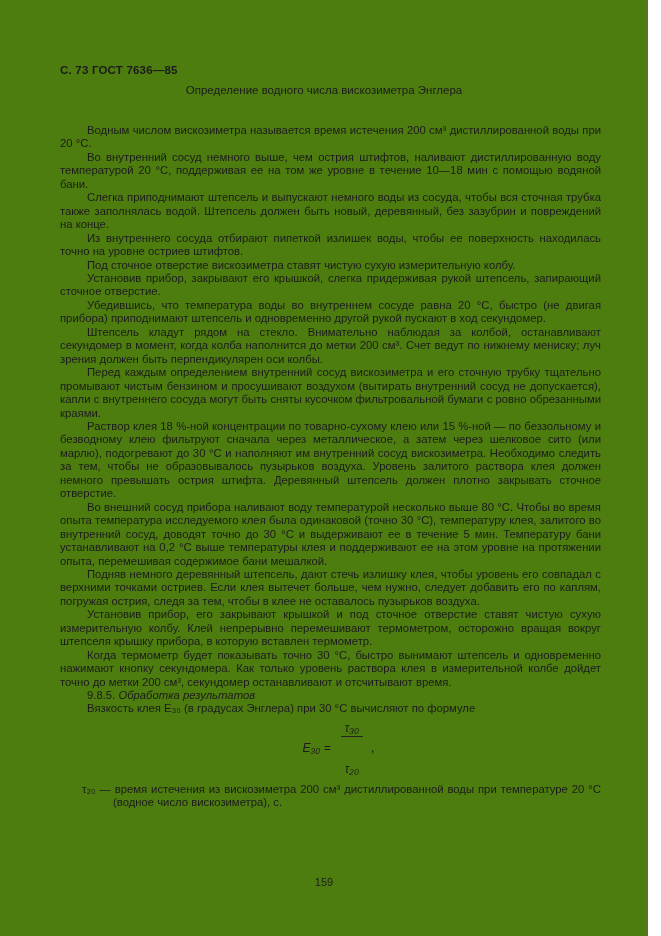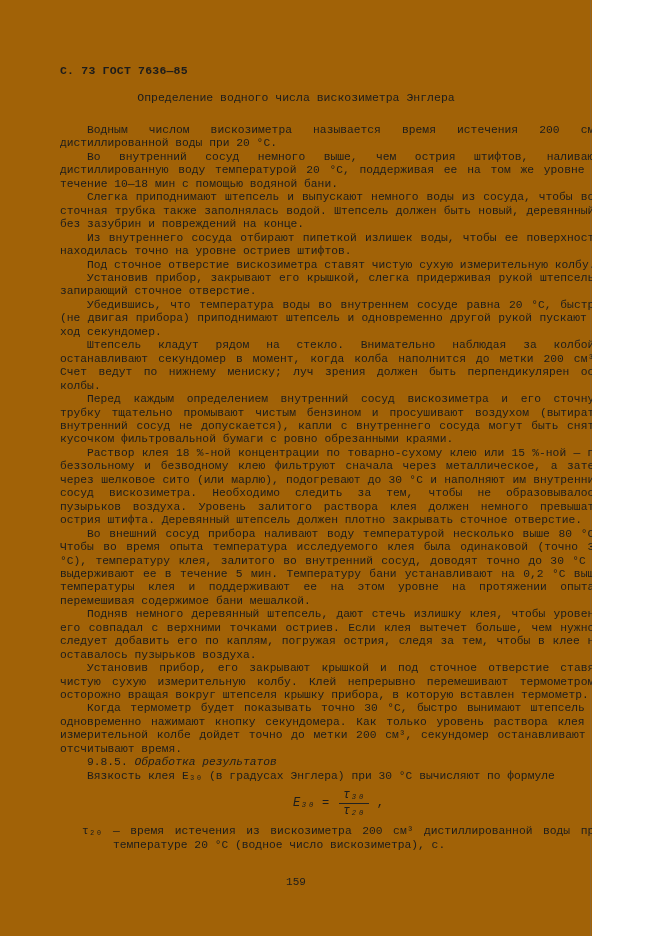--- a/index.html
+++ b/index.html
@@ -1,41 +1,41 @@
 <!DOCTYPE html>
 <html lang="ru"><head>
 <meta charset="utf-8">
 <style>
   * { margin: 0; padding: 0; box-sizing: border-box; }
   html, body { background: #ffffff; }
   .page {
     position: relative;
-    width: 592px;
+    width: 648px;
     height: 936px;
-    background: #a16207;
-    font-family: Liberation Mono, monospace;
+    background: #4d7c0f;
+    font-family: Liberation Sans, sans-serif;
     color: #1c1c1c;
     overflow: hidden;
   }
   .scan-edge {
     position: absolute;
     right: 1px; top: 0; bottom: 0;
     width: 1px;
     background: rgba(110,110,110,0.35);
   }
   .header {
     position: absolute;
     left: 60px; top: 64px;
     font-weight: bold;
     font-size: 11.5px;
     letter-spacing: 0.2px;
   }
   .doc-title {
     position: absolute;
-    left: 0; right: 0; top: 91px;
+    left: 0; right: 0; top: 84px;
     text-align: center;
     font-size: 11.5px;
   }
   .body-text {
     position: absolute;
     left: 60px;
     width: 541px;
     top: 124px;
     font-size: 11.3px;
     line-height: 13.45px;
@@ -55,20 +55,21 @@
     font-style: italic;
     font-size: 12px;
   }
   .f-lhs { margin-right: 6px; margin-left: 16px; }
   .frac {
     display: inline-flex;
     flex-direction: column;
     align-items: center;
     line-height: 13px;
     margin: 0 4px;
+    gap: 25px;
   }
   .num { border-bottom: 1px solid #222; padding: 0 4px 1px; }
   .den { padding: 1px 4px 0; }
   .f-tail { font-style: normal; margin-left: 4px; }
   .page-number {
     position: absolute;
     left: 0; right: 0; top: 876px;
     text-align: center;
     font-size: 11px;
   }

